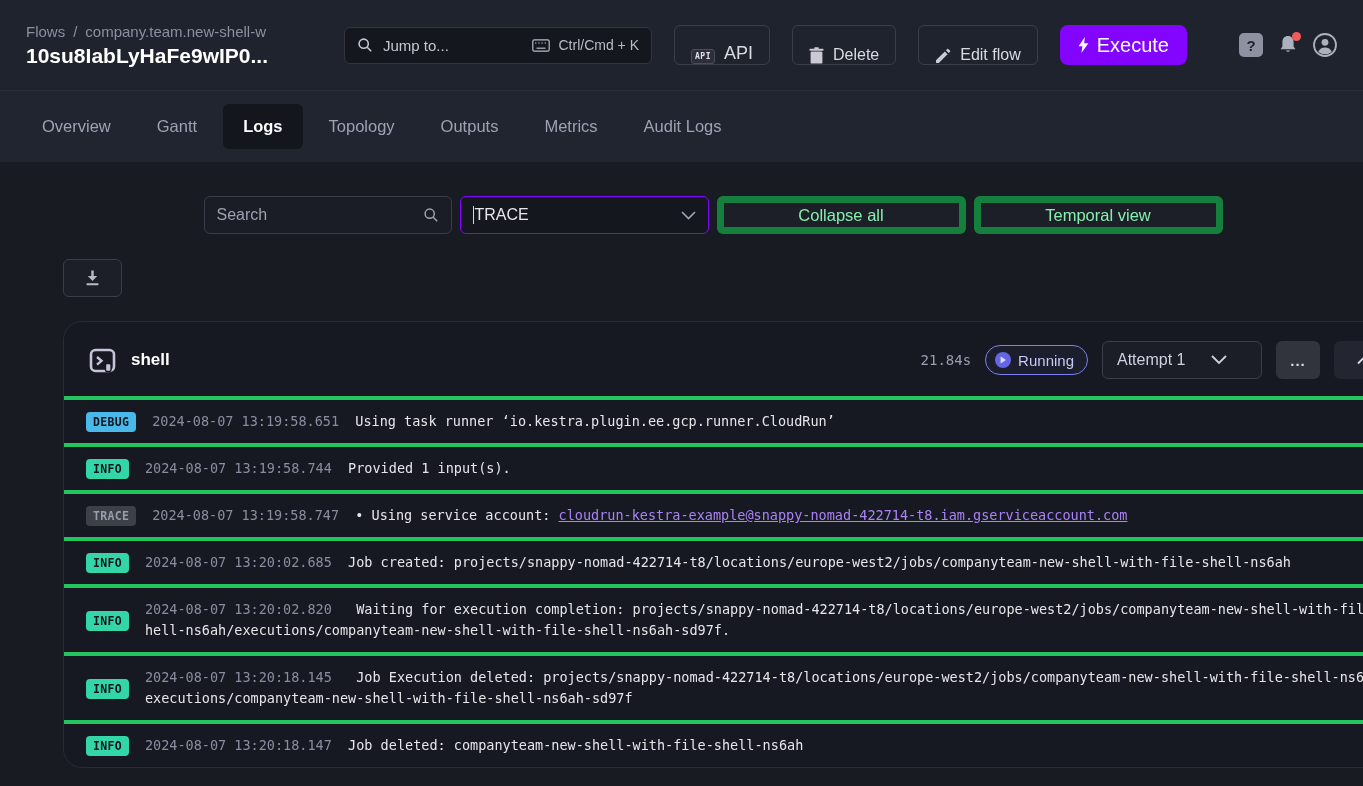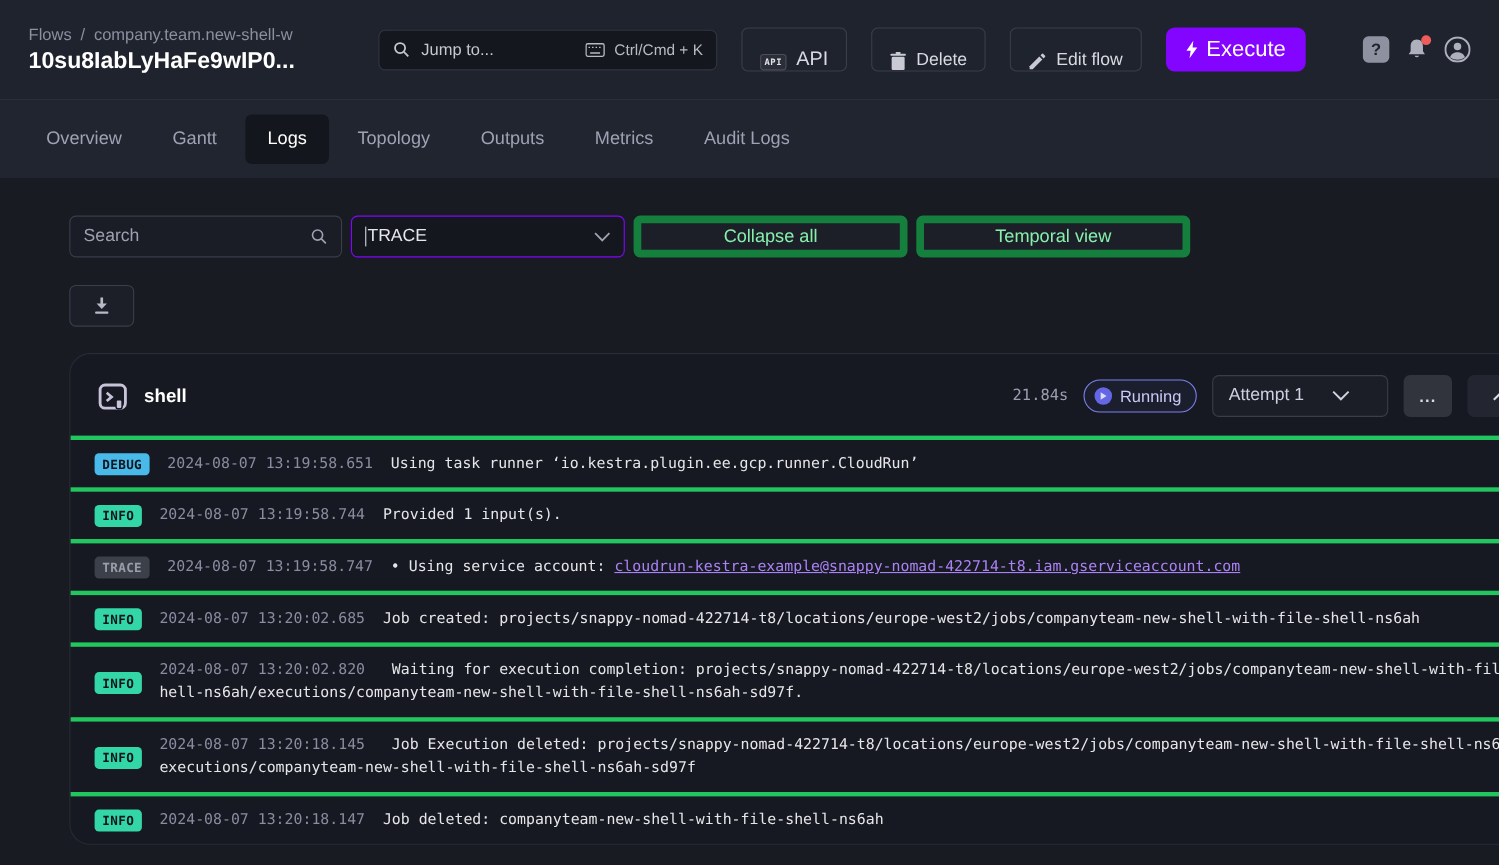--- a/index.html
+++ b/index.html
@@ -61,24 +61,24 @@
   .avatar { cursor:pointer; display:flex; }
   
   .tabbar {
     height:72px; background:#21252f; border-top:1px solid #2a2e38;
     display:flex; align-items:center; padding:0 22px; gap:6px;
   }
   .tab {
     padding:13px 20px; font-size:16.5px; color:#9fa1b4;
     border-radius:6px; cursor:pointer; white-space:nowrap;
   }
-  .tab.active { background:#13161d; color:#ffffff; font-weight:normal; }
+  .tab.active { background:#13161d; color:#ffffff; font-weight:bold; }
   
   .content { padding:34px 0 0 63px; }
-  .filter-row { display:flex; gap:8px; }
+  .filter-row { display:flex; gap:8px;justify-content:center; }
   .search-box {
     width:248px; height:38px; background:#1a1d26; border:1px solid #3a3e49;
     border-radius:6px; display:flex; align-items:center; padding:0 12px;
     color:#9ea1b0; font-size:16px; cursor:text;
   }
   .search-box .spacer { flex:1; }
   .level-select {
     width:249px; height:38px; background:#14171e; border:1px solid #8405ff;
     border-radius:6px; display:flex; align-items:center; padding:0 12px;
     color:#e6e6ee; font-size:16px; cursor:pointer;

